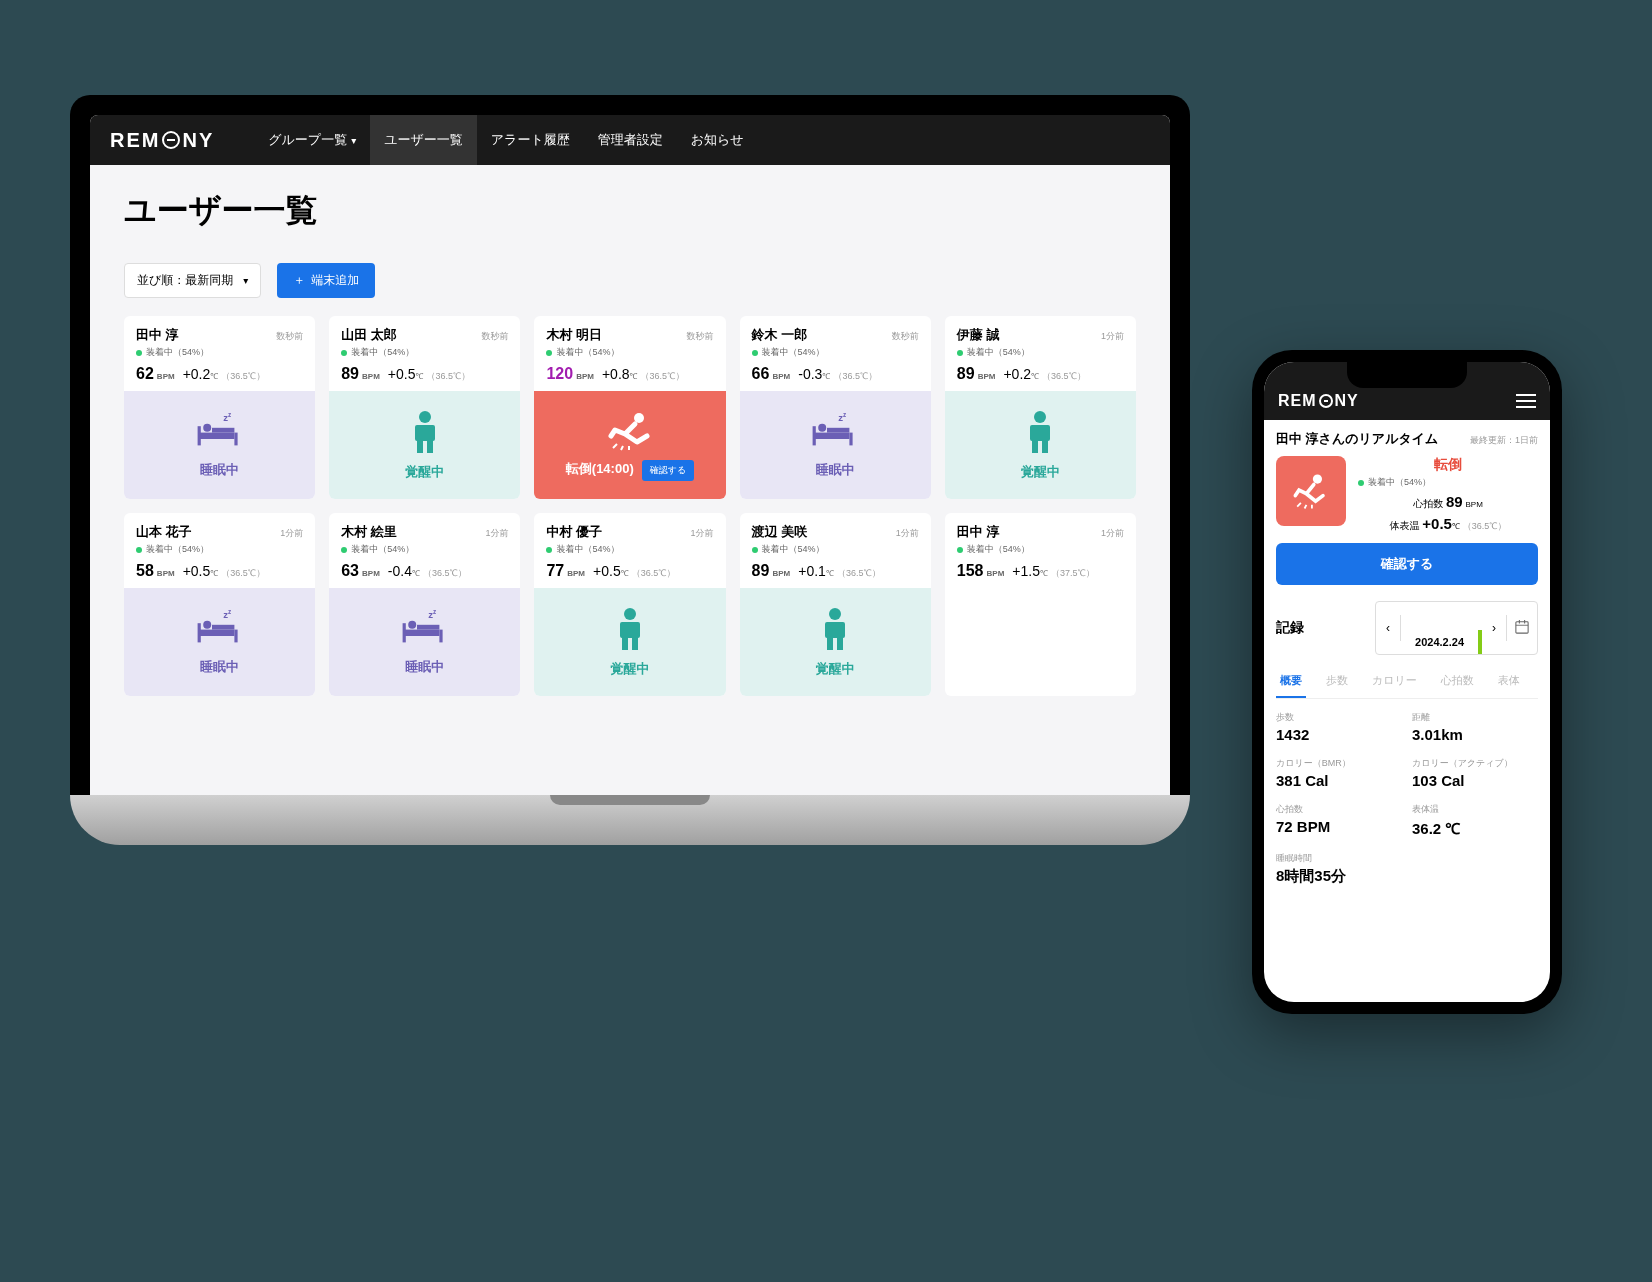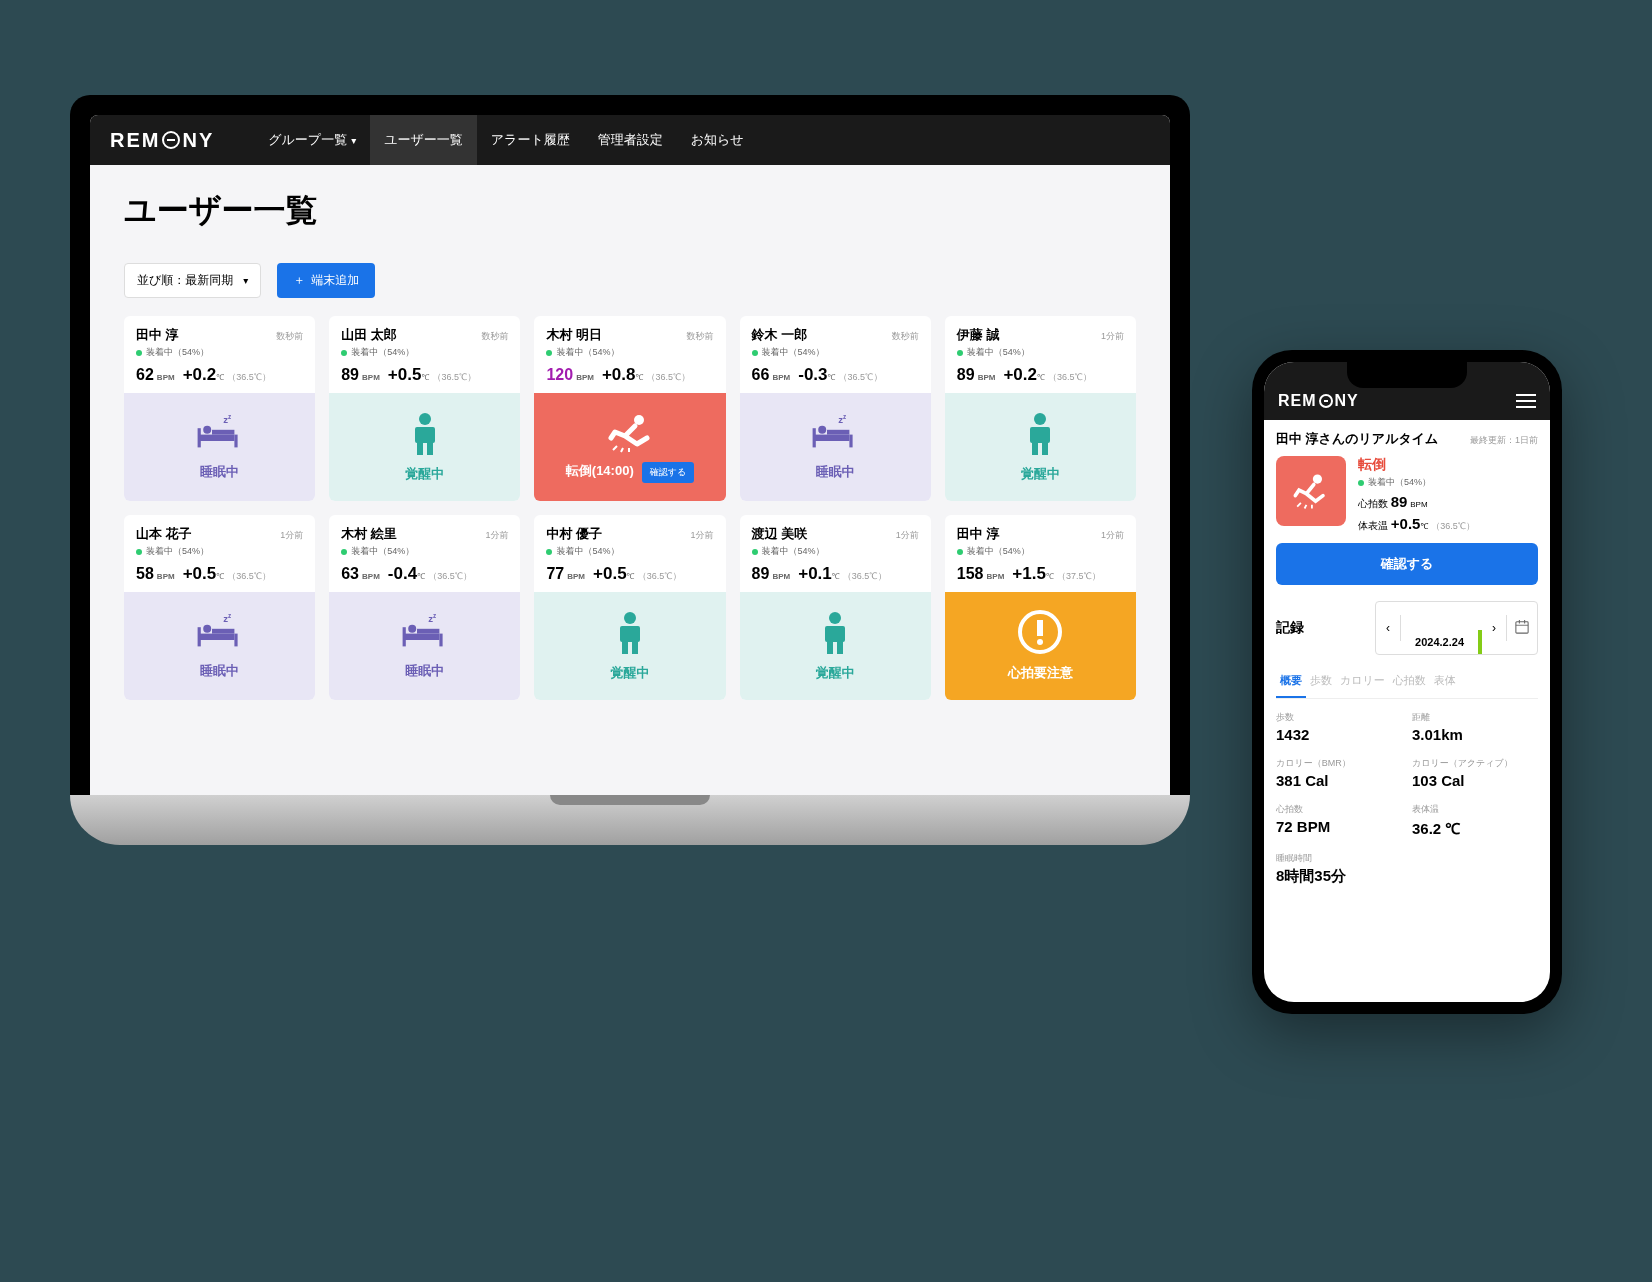--- a/index.html
+++ b/index.html
@@ -30,21 +30,21 @@
 .card { background:#fff; border-radius:6px; overflow:hidden; }
 .card-head { padding:10px 12px 8px; }
 .card-top { display:flex; justify-content:space-between; align-items:baseline; }
 .card-name { font-weight:700; font-size:13px; }
 .card-time { font-size:9px; color:#999; }
 .card-status { font-size:9px; color:#666; margin-top:2px; display:flex; align-items:center; gap:4px; }
 .dot { width:6px; height:6px; border-radius:50%; background:#2ecc71; display:inline-block; }
 .card-metrics { display:flex; align-items:baseline; gap:8px; margin-top:6px; font-size:11px; }
 .bpm { font-weight:700; font-size:16px; }
 .bpm-u { font-size:8px; font-weight:700; color:#666; }
-.temp { font-weight:700; font-size:17px; }
+.temp { font-weight:400; font-size:14px; }
 .temp-u { font-size:8px; color:#666; }
 .temp-abs { font-size:9px; color:#999; }
 .bpm.red { color:#a21caf; }
 
 .card-state { height:108px; display:flex; flex-direction:column; align-items:center; justify-content:center; gap:6px; }
 .state-sleep { background:#e8e6f5; color:#6b5fb5; }
 .state-awake { background:#e0f2f0; color:#2aa89a; }
 .state-fall { background:#ee6b5f; color:#fff; }
 .state-heart { background:#f5a623; color:#fff; }
 .state-label { font-weight:700; font-size:13px; }
@@ -63,36 +63,36 @@
 .phone-logo .logo-icon { width:14px; height:14px; }
 .burger { width:20px; display:flex; flex-direction:column; gap:4px; }
 .burger span { height:2px; background:#fff; }
 
 .phone-body { flex:1; overflow:hidden; padding:10px 12px; font-size:12px; }
 .rt-head { display:flex; justify-content:space-between; align-items:baseline; margin-bottom:8px; }
 .rt-title { font-weight:700; font-size:13px; }
 .rt-time { font-size:9px; color:#999; }
 .alert-card { display:flex; gap:12px; margin-bottom:10px; }
 .alert-icon { width:70px; height:70px; background:#ee6b5f; border-radius:8px; display:flex; align-items:center; justify-content:center; }
-.alert-info { flex:1; }
+.alert-info { flex:1;text-align:center; }
 .alert-title { color:#e74c3c; font-weight:700; font-size:14px; }
 .alert-status { font-size:9px; color:#666; display:flex; align-items:center; gap:4px; margin-top:2px; }
 .alert-metric { font-size:10px; margin-top:4px; }
 .alert-metric b { font-size:15px; }
 .confirm-big { width:100%; background:#1a73e8; color:#fff; border:none; border-radius:6px; padding:12px; font-size:13px; font-weight:700; margin-bottom:16px; cursor:pointer; }
 
 .rec-head { display:flex; justify-content:space-between; align-items:center; margin-bottom:10px; }
 .rec-title { font-weight:700; font-size:14px; }
 .date-nav { display:flex; align-items:center; gap:0; border:1px solid #ddd; border-radius:4px; }
 .date-nav button { background:#fff; border:none; border-right:1px solid #ddd; padding:6px 10px; cursor:pointer; font-size:12px; }
 .date-nav button:last-child { border-right:none; }
 .date-val { padding:6px 14px; font-weight:700; font-size:11px; border-right:4px solid #84cc16;margin-top:28px; }
 .cal-icon { padding:6px 8px; }
 
-.tabs { display:flex; gap:0; border-bottom:1px solid #eee; margin-bottom:12px; font-size:11px; }
+.tabs { display:flex; gap:16px; border-bottom:1px solid #eee; margin-bottom:12px; font-size:11px; }
 .tab { padding:8px 4px; color:#bbb; cursor:pointer; }
 .tab.active { color:#1a73e8; border-bottom:2px solid #1a73e8; font-weight:700; }
 
 .stats { display:grid; grid-template-columns:1fr 1fr; gap:14px 10px; }
 .stat-label { font-size:9px; color:#999; }
 .stat-val { font-weight:700; font-size:15px; margin-top:2px; }
 .stat-full { grid-column:1/3; }
 </style>
 </head>
 <body>
@@ -334,28 +334,20 @@
       <div class="card-top">
                   <span class="card-name">田中 淳</span>
                   <span class="card-time">1分前</span>
                 </div>
       <div class="card-status"><span class="dot"></span>装着中（54%）</div>
       <div class="card-metrics">
         <span><span class="bpm ">158</span> <span class="bpm-u">BPM</span></span>
         <span><span class="temp">+1.5</span><span class="temp-u">℃</span> <span class="temp-abs">（37.5℃）</span></span>
       </div>
     </div>
-    <div class="card-state state-heart">
-                <div><svg width="44" height="44" viewBox="0 0 44 44">
-                    <circle cx="22" cy="22" r="20" fill="none" stroke="currentColor" stroke-width="4"></circle>
-                    <rect x="19" y="10" width="6" height="16" fill="currentColor"></rect>
-                    <circle cx="22" cy="32" r="3" fill="currentColor"></circle>
-                  </svg></div>
-                <div class="state-label">心拍要注意</div>
-              </div>
             </div>
           </div>
       </div>
     </div>
   </div>
   <div class="laptop-base"></div>
 </div>
 
 <div class="phone">
   <div class="notch"></div>

